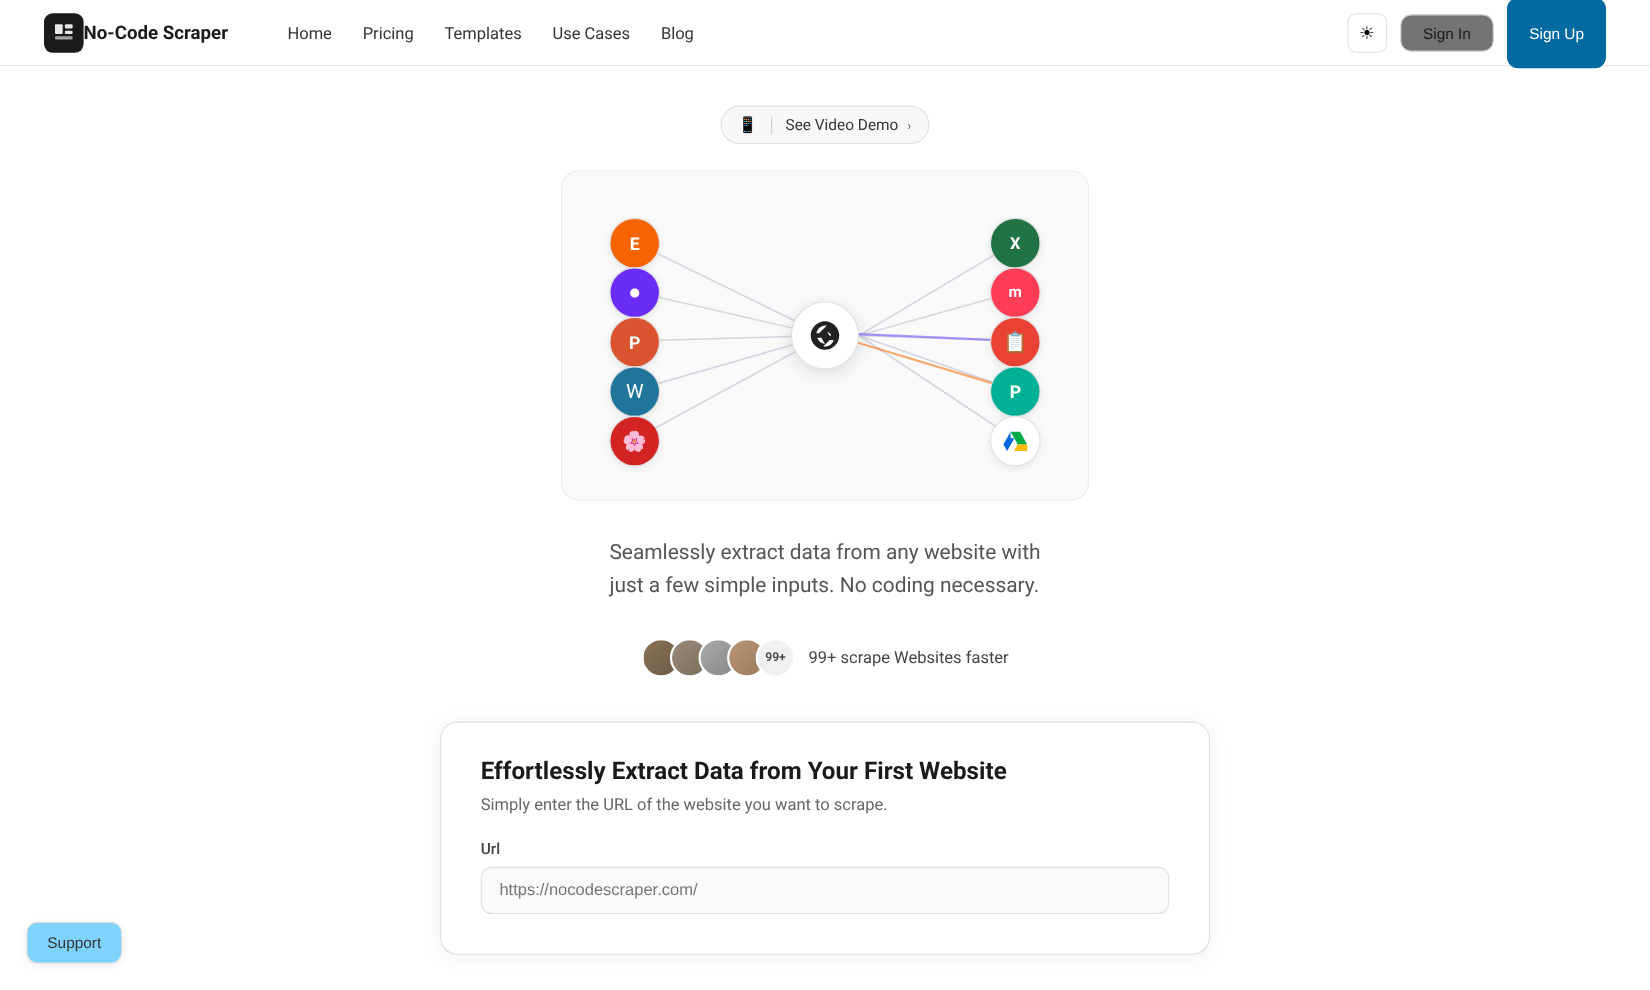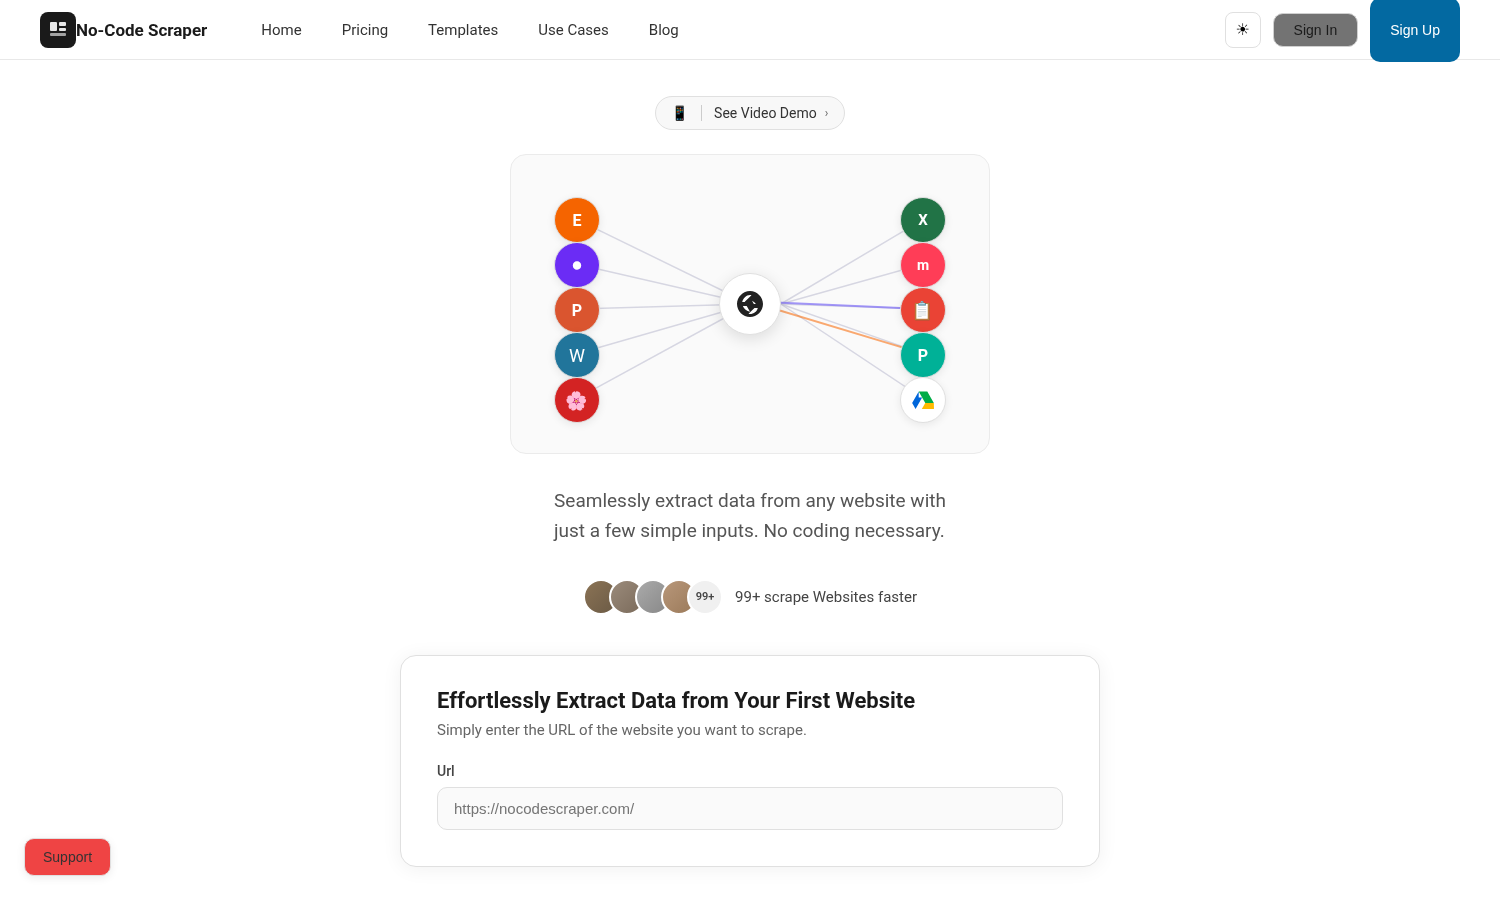--- a/index.html
+++ b/index.html
@@ -45,21 +45,21 @@
       font-weight: bold;
     }
     .logo-text {
       font-weight: 700;
       font-size: 17px;
       color: #1a1a1a;
     }
     .nav-links {
       display: flex;
       align-items: center;
-      gap: 12px;
+      gap: 0;
       flex: 1;
     }
     .nav-link {
       padding: 8px 14px;
       font-size: 15px;
       color: #333;
       text-decoration: none;
       border-radius: 8px;
       cursor: pointer;
     }
@@ -289,21 +289,21 @@
     }
 
     
     .support-btn {
       position: fixed;
       bottom: 24px;
       left: 24px;
       padding: 10px 18px;
       border-radius: 10px;
       border: 1px solid #e0e0e0;
-      background: #ef4444;
+      background: #7dd3fc;
       font-size: 14px;
       font-weight: 500;
       color: #333;
       cursor: pointer;
       box-shadow: 0 2px 8px rgba(0,0,0,0.08);
     }
   </style>
 </head>
 <body>
 

